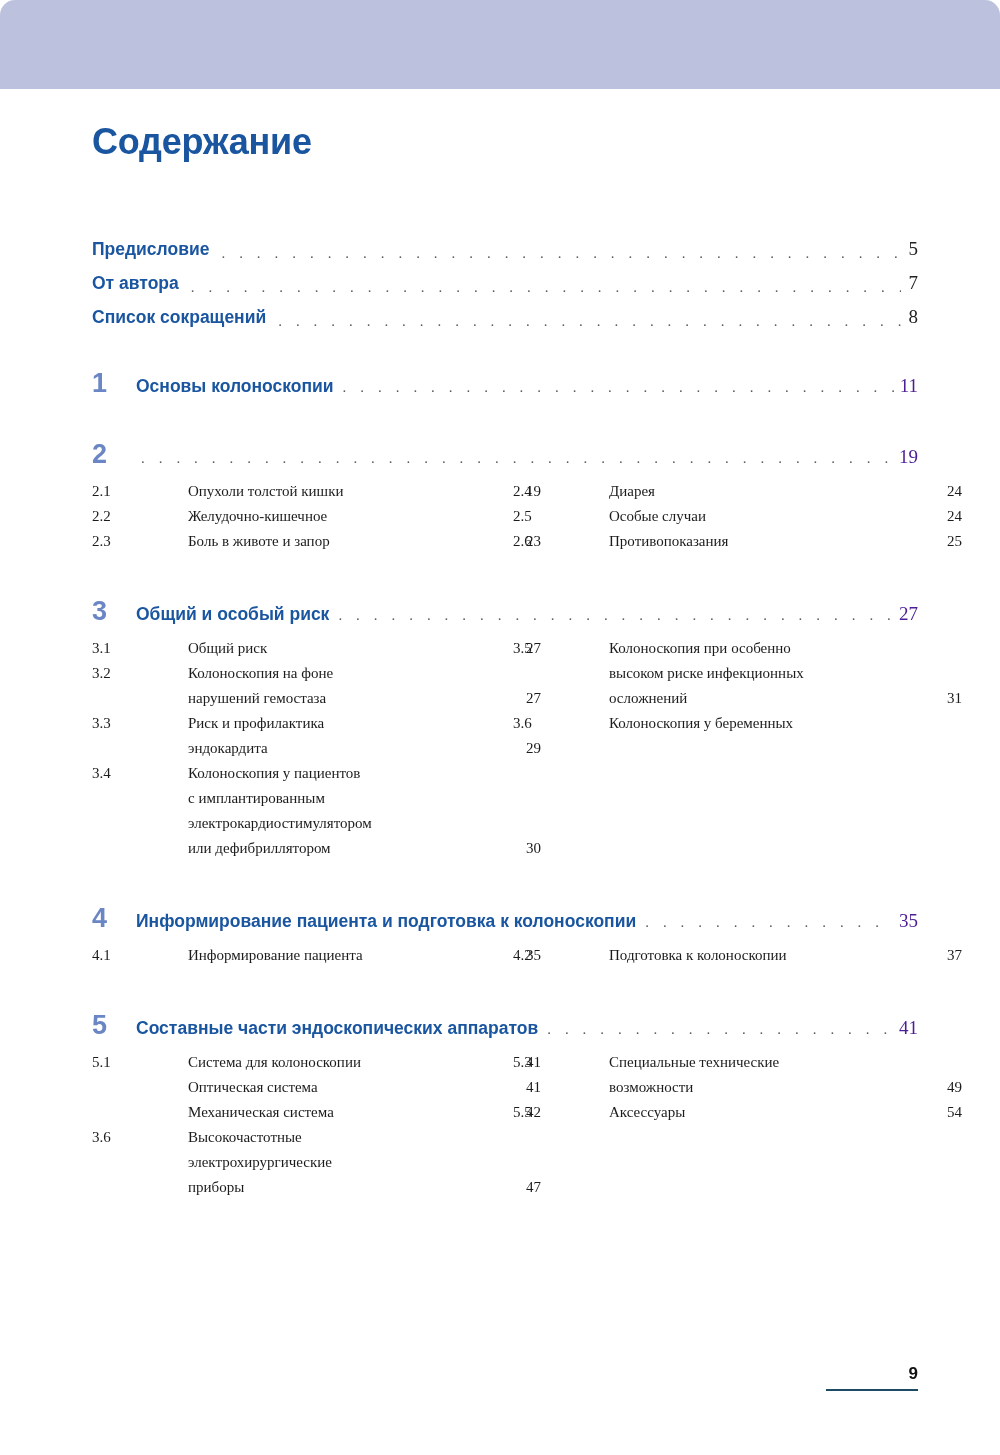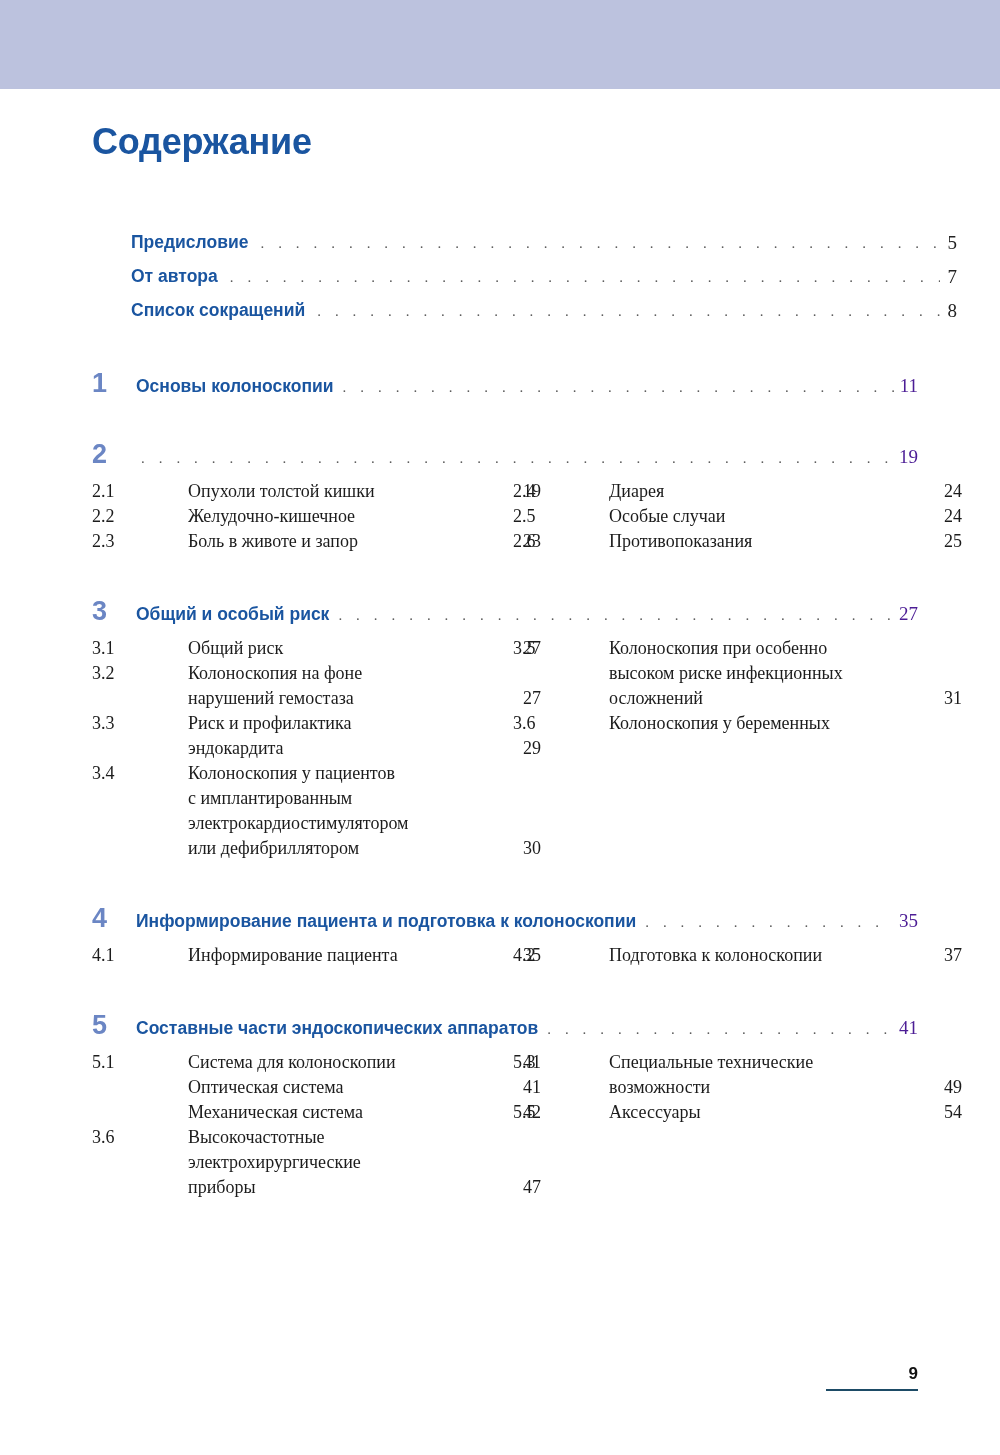--- a/index.html
+++ b/index.html
@@ -7,20 +7,21 @@
     padding: 0;
     background: #ffffff;
   }
   .page {
     position: relative;
     width: 1000px;
     height: 1455px;
     background: #ffffff;
     overflow: hidden;
     font-family: "Liberation Serif", "DejaVu Serif", serif;
+    border-radius: 15px;
   }
   .header-band {
     position: absolute;
     top: 0;
     left: 0;
     width: 1000px;
     height: 89px;
     background: #bcc2de;
   }
   .content {
@@ -41,24 +42,23 @@
     margin-bottom: 0;
     line-height: 1.1;
   }
 
   
   .front-list {
     margin-top: 64px;
   }
   .front-row {
     display: flex;
-    align-items: center;
+    align-items: flex-end;
     width: 826px;
     height: 34px;
-    margin-left: 39px;
   }
   .front-label {
     font-family: "Liberation Sans", "DejaVu Sans", sans-serif;
     font-weight: bold;
     font-size: 17.5px;
     color: #1a55a0;
     white-space: nowrap;
     padding-right: 7px;
   }
   .leader {
@@ -126,21 +126,21 @@
     width: 405px;
     flex: 0 0 405px;
   }
   .col.right {
     margin-left: 16px;
     font-family: Liberation Serif, serif;
   }
   .entry {
     display: flex;
     align-items: flex-start;
-    font-size: 18px;
+    font-size: 15px;
     color: #1c1c1c;
     line-height: 25px;
     justify-content: center;
   }
   .entry-num {
     width: 52px;
     flex: 0 0 52px;
     white-space: nowrap;
   }
   .entry-body {

